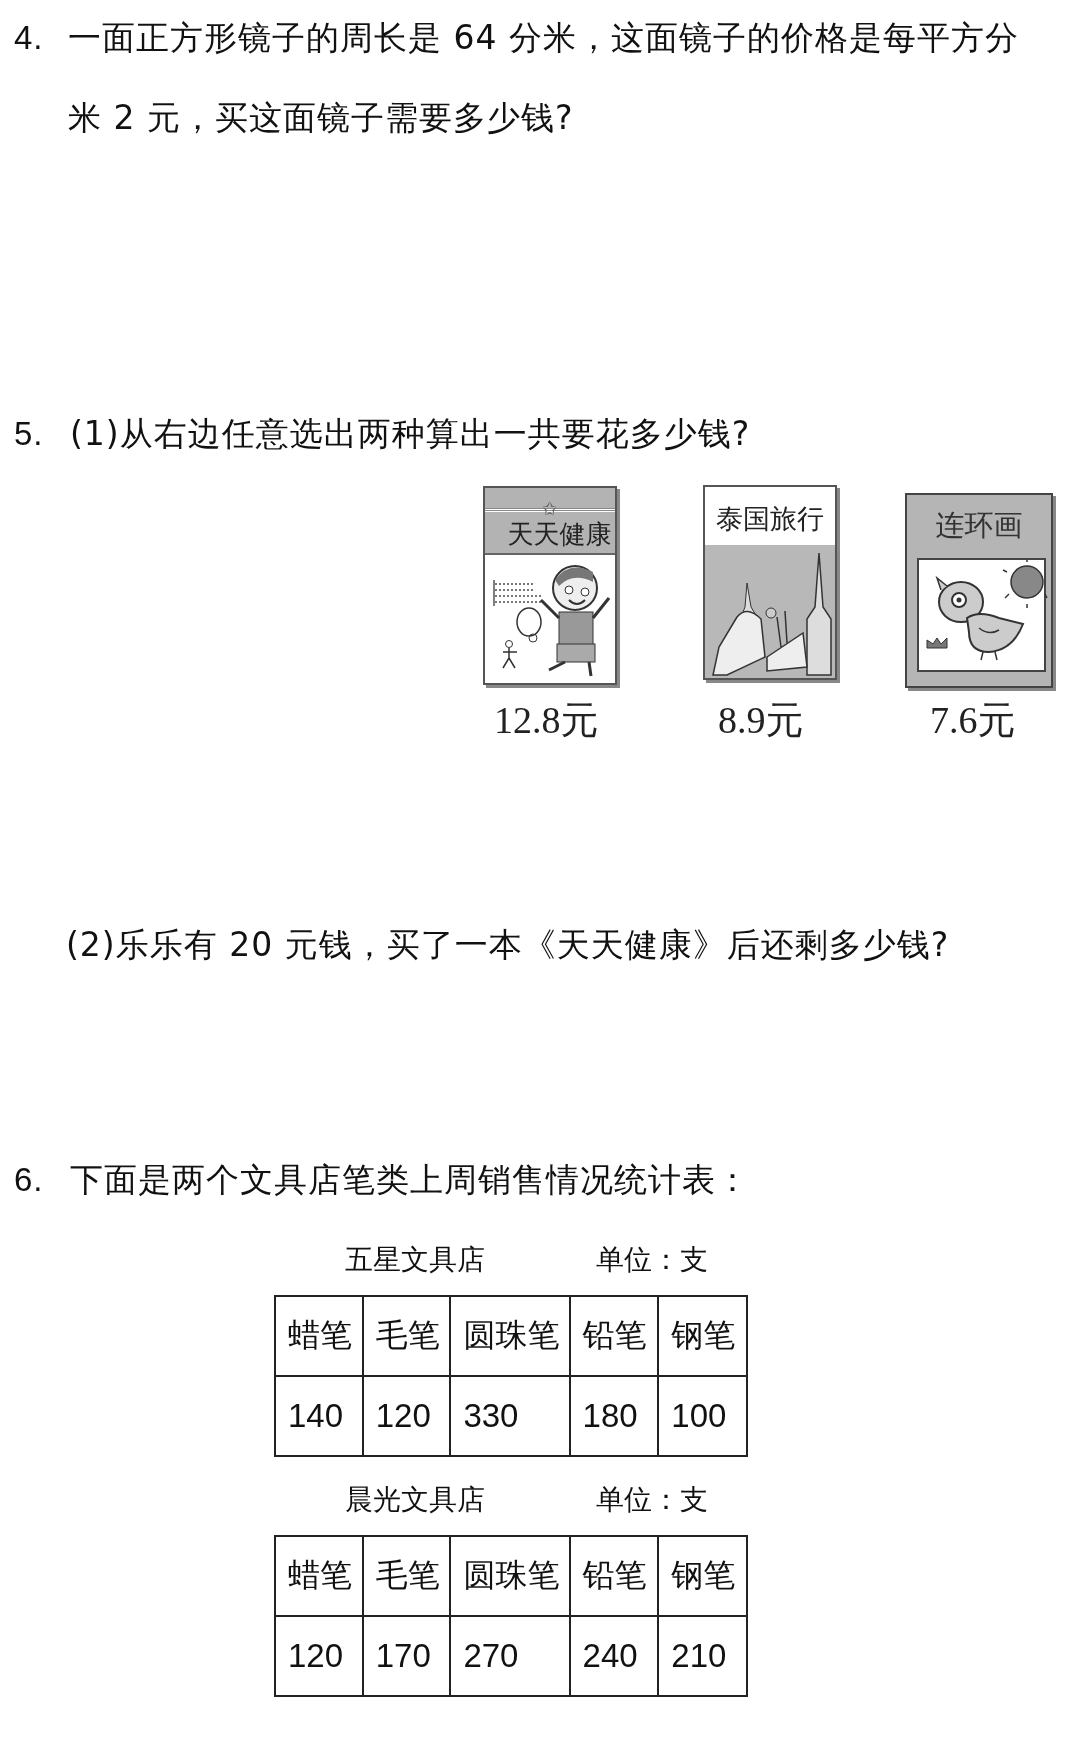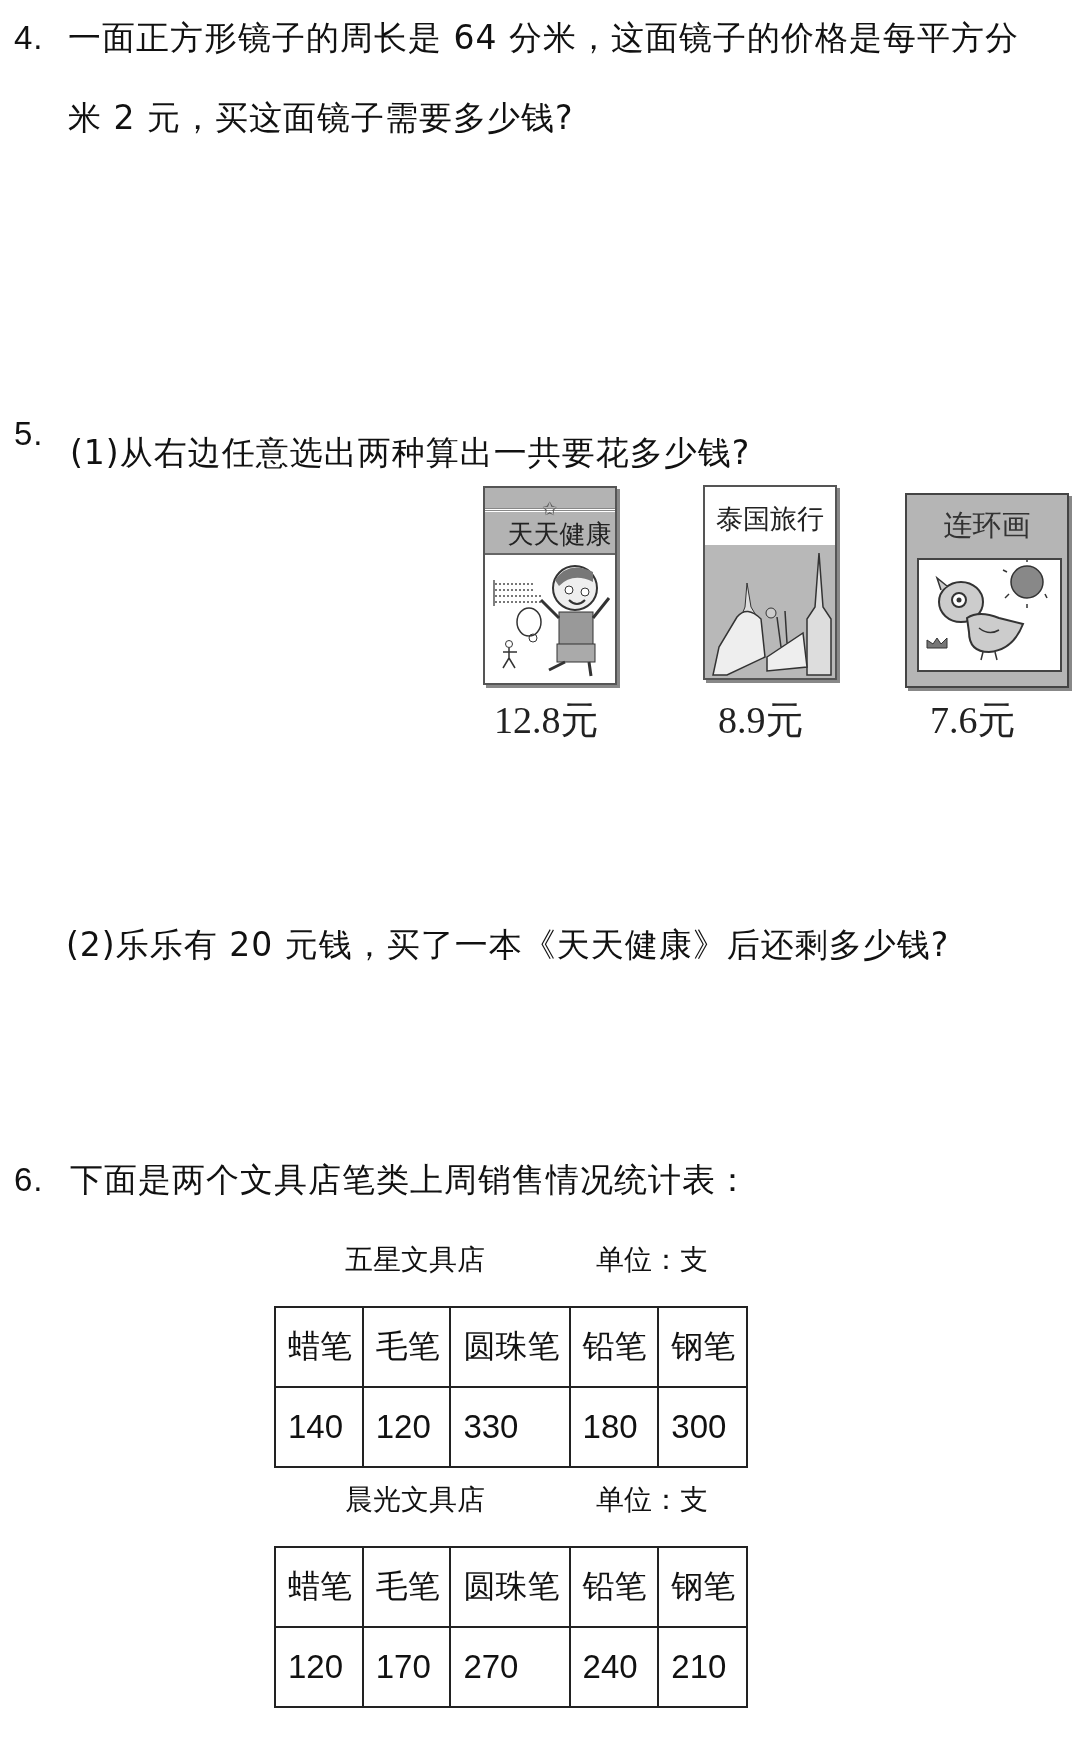--- a/index.html
+++ b/index.html
@@ -6,34 +6,34 @@
   html, body { width: 1080px; height: 1737px; background: #ffffff; overflow: hidden; }
   body { position: relative; font-family: "DejaVu Sans", sans-serif; color: #111; }
   .abs { position: absolute; white-space: nowrap; }
   .q { font-size: 33px; line-height: 40px; letter-spacing: 1px; }
   .num { font-family: "Liberation Sans", sans-serif; }
   .price { font-family: "Liberation Serif", "DejaVu Serif", serif; font-size: 38px; line-height: 40px; color: #222; }
   .book { position: absolute; border: 2px solid #555; background: #fff; box-shadow: 3px 3px 0 #888; }
   .book .band { position: absolute; left: 0; right: 0; background: #b3b3b3; }
   .book .title { position: absolute; left: 0; right: 0; text-align: center; font-family: "DejaVu Sans", sans-serif; color: #222; }
   .caption { font-size: 28px; line-height: 40px; color: #111; }
-  table.stats { position: absolute; border-collapse: collapse; font-size: 32px; margin-top: 11px; }
+  table.stats { position: absolute; border-collapse: collapse; font-size: 32px; }
   table.stats td { border: 2px solid #222; height: 80px; padding: 0 0 0 12px; text-align: left; vertical-align: middle; }
   table.stats tr.head td { font-family: "DejaVu Sans", sans-serif; }
   table.stats tr.vals td { font-family: "Liberation Sans", sans-serif; font-size: 33px; }
 </style>
 </head>
 <body>
 
 <div class="abs q num" style="left:14px; top:18px;">4.</div>
 <div class="abs q" style="left:68px; top:18px;">一面正方形镜子的周长是 64 分米，这面镜子的价格是每平方分</div>
 <div class="abs q" style="left:68px; top:98px;">米 2 元，买这面镜子需要多少钱?</div>
 
 <div class="abs q num" style="left:14px; top:414px;">5.</div>
-<div class="abs q" style="left:70px; top:414px;margin-top:19px;">(1)从右边任意选出两种算出一共要花多少钱?</div>
+<div class="abs q" style="left:70px; top:414px;">(1)从右边任意选出两种算出一共要花多少钱?</div>
 
 <div>
 
   <div class="book" style="left:483px; top:486px; width:134px; height:199px;">
     <div class="band" style="top:0; height:20px;"></div>
     <div style="position:absolute; left:0; right:0; top:20px; height:3px; background:#fff; border-top:1px solid #888; border-bottom:1px solid #888;"></div>
     <div class="band" style="top:24px; height:43px; border-bottom:2px solid #666;"></div>
     <div style="position:absolute; left:57px; top:10px; font-size:18px; color:#555;">✩</div>
     <div class="title" style="top:30px; font-size:26px; line-height:32px;padding-left:19px;">天天健康</div>
     <svg style="position:absolute; left:4px; top:70px;" width="124" height="122" viewBox="0 0 124 122">
@@ -68,21 +68,21 @@
       <path d="M112 6 L116 60 L124 72 L124 128 L100 128 L100 72 L108 60 Z" fill="#ddd" stroke="#333" stroke-width="1.5"></path>
       <path d="M40 36 L44 60 L50 70 L34 70 L38 60 Z" fill="#ddd" stroke="#333"></path>
       <path d="M30 70 Q40 58 54 72 L58 110 L20 128 L6 128 L12 100 Z" fill="#eee" stroke="#333" stroke-width="1.5"></path>
       <path d="M60 110 L96 86 L100 120 L60 124 Z" fill="#eee" stroke="#333" stroke-width="1.5"></path>
       <path d="M70 70 L74 100 M78 64 L80 96" stroke="#333" stroke-width="1.5"></path>
       <circle cx="64" cy="66" r="5" fill="#ccc" stroke="#333"></circle>
     </svg>
   </div>
   <div class="abs price" style="left:718px; top:700px;">8.9元</div>
 
-  <div class="book" style="left:905px; top:493px; width:164px; height:195px; border:2px solid #444;">
+  <div class="book" style="left:905px; top:493px; width:148px; height:195px; border:2px solid #444;">
     <div class="band" style="top:0; bottom:0; background:#b5b5b5;"></div>
     <div class="title" style="top:10px; font-size:29px; line-height:40px; color:#333;">连环画</div>
     <div style="position:absolute; left:10px; right:5px; top:63px; bottom:14px; background:#fff; border:2px solid #444;">
       <svg width="129" height="112" viewBox="0 0 129 112">
         <circle cx="108" cy="22" r="16" fill="#888" stroke="#333" stroke-width="1.5"></circle>
         <g stroke="#333" stroke-width="1.5">
             <line x1="88" y1="12" x2="84" y2="10"></line>
             <line x1="90" y1="34" x2="86" y2="38"></line>
             <line x1="108" y1="44" x2="108" y2="48"></line>
             <line x1="126" y1="34" x2="128" y2="38"></line>
@@ -124,21 +124,21 @@
     <td>毛笔</td>
     <td>圆珠笔</td>
     <td>铅笔</td>
     <td>钢笔</td>
   </tr>
   <tr class="vals">
     <td>140</td>
     <td>120</td>
     <td>330</td>
     <td>180</td>
-    <td>300</td>
+    <td>100</td>
   </tr>
 </tbody>
   </table>
 
 <div class="abs caption" style="left:345px; top:1480px;">晨光文具店</div>
 <div class="abs caption" style="left:596px; top:1480px;">单位：支</div>
 
 <table class="stats" style="left:274px; top:1535px; width:474px;">
   <colgroup>
       <col style="width:88px">

